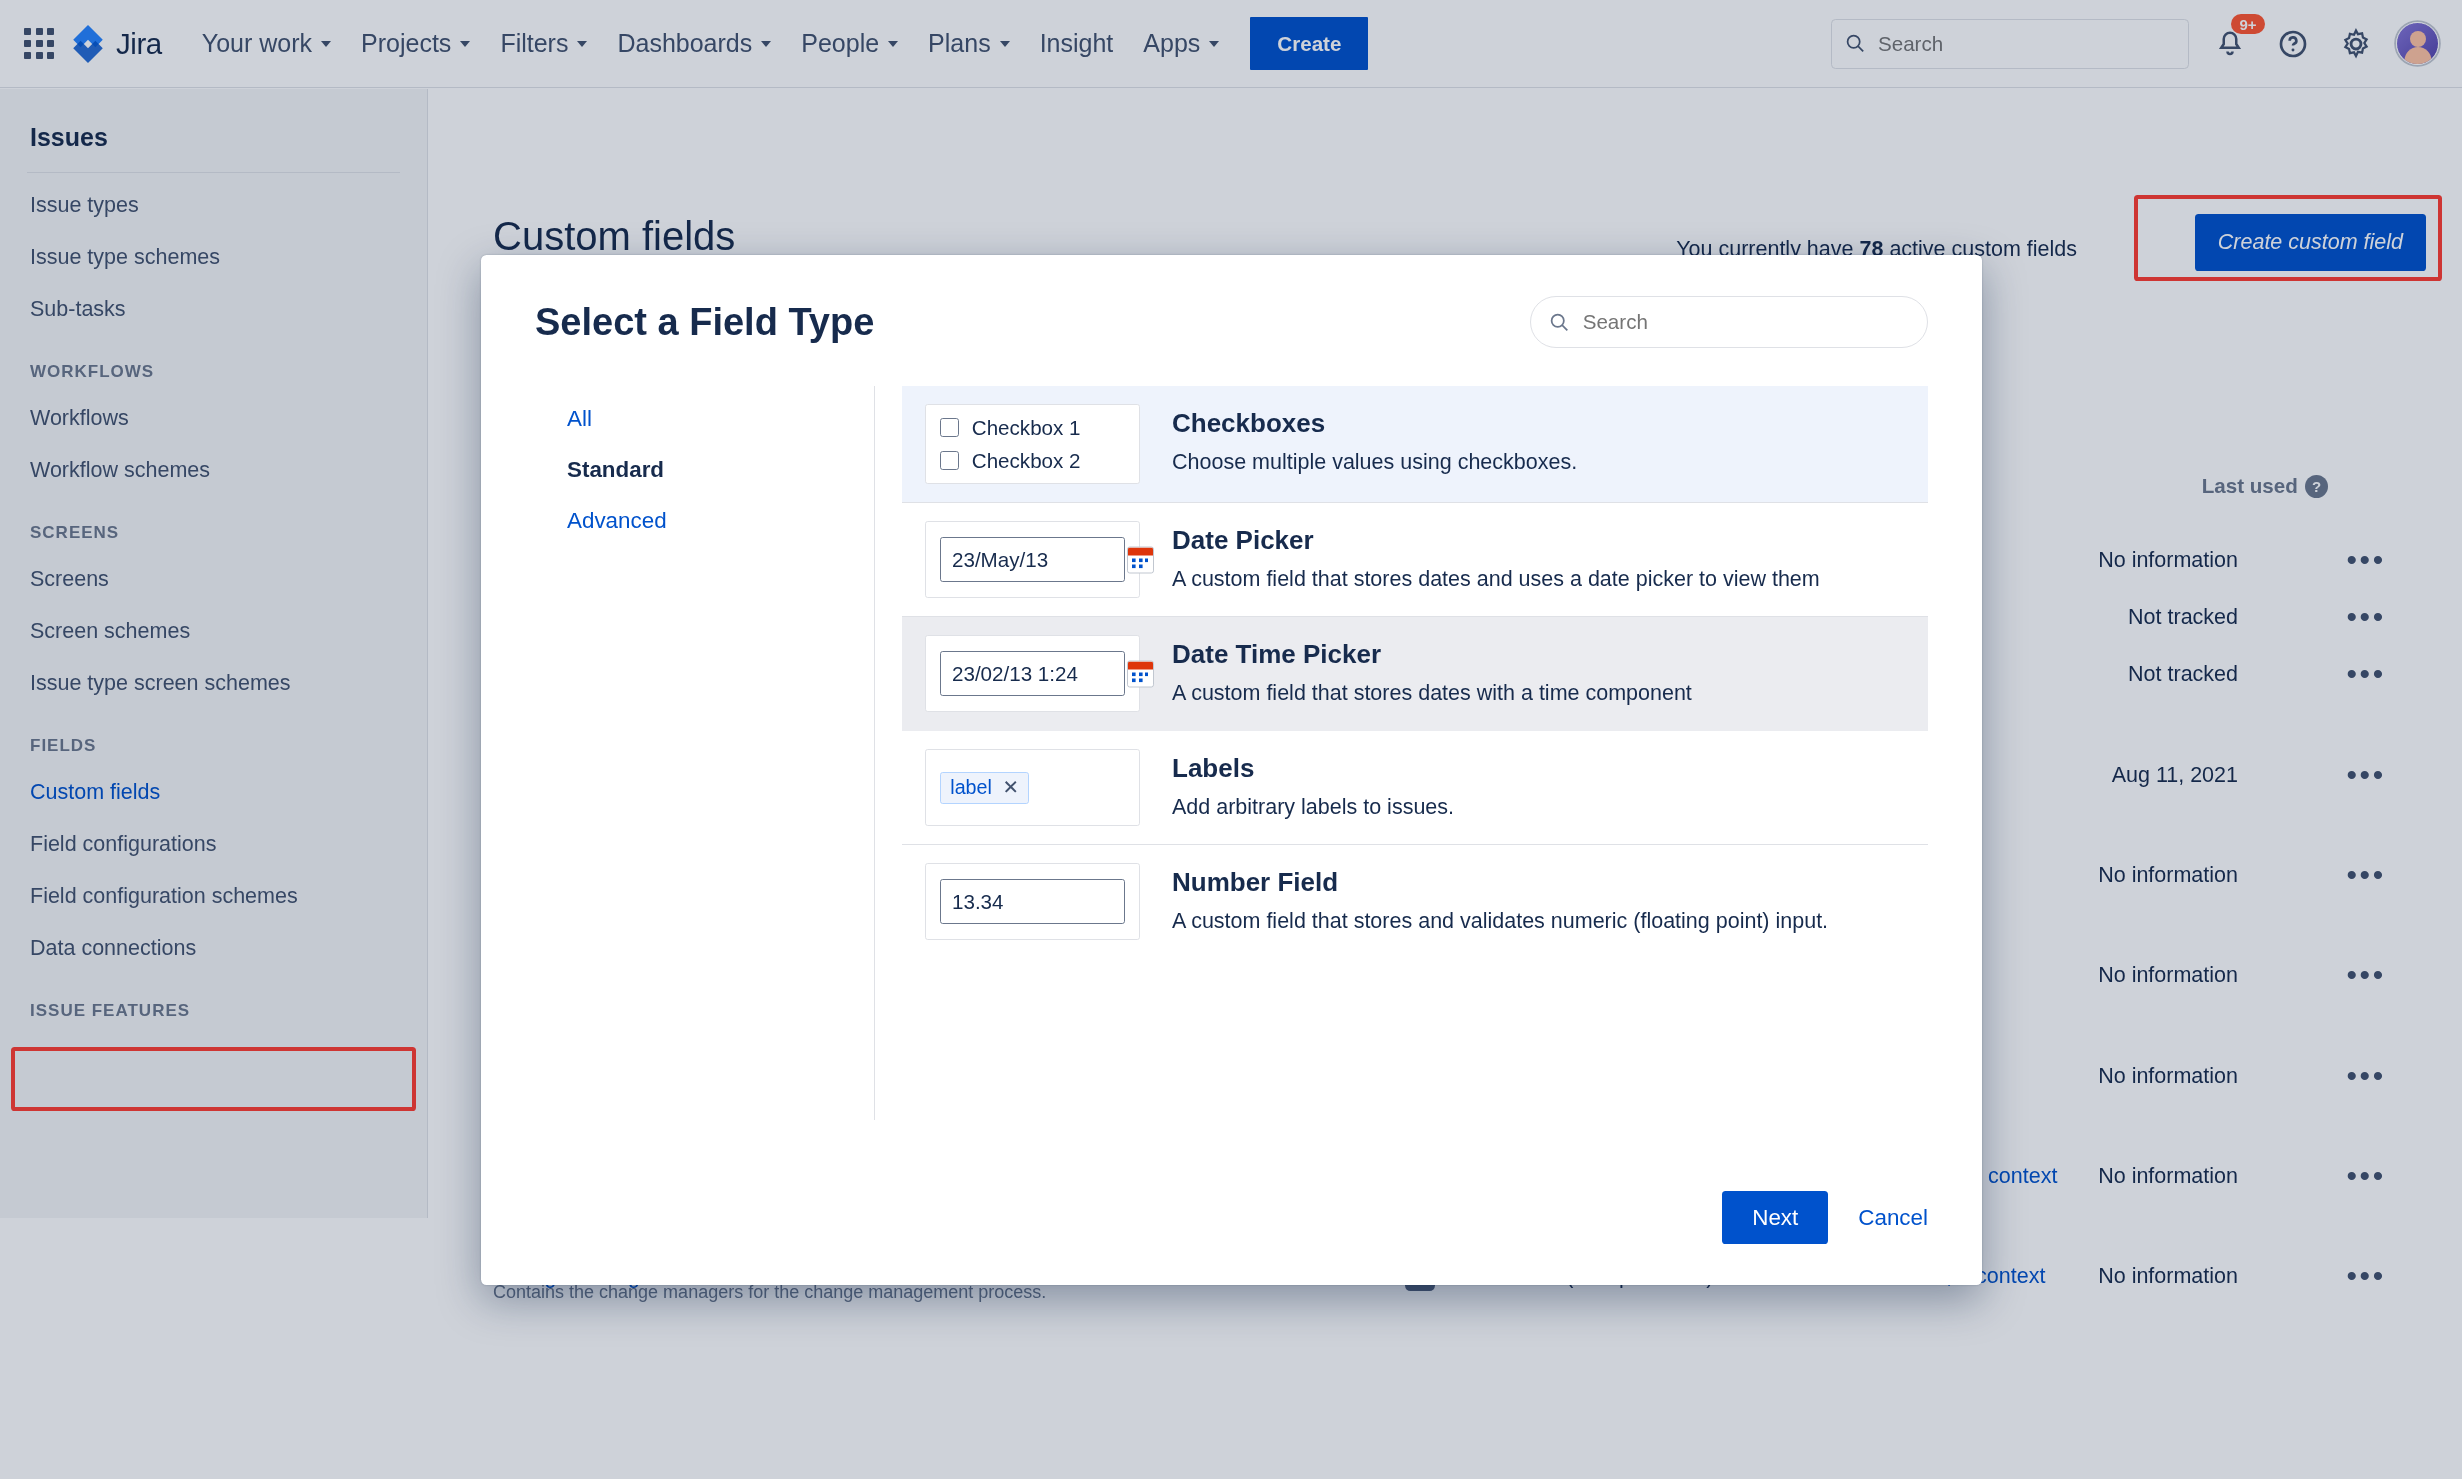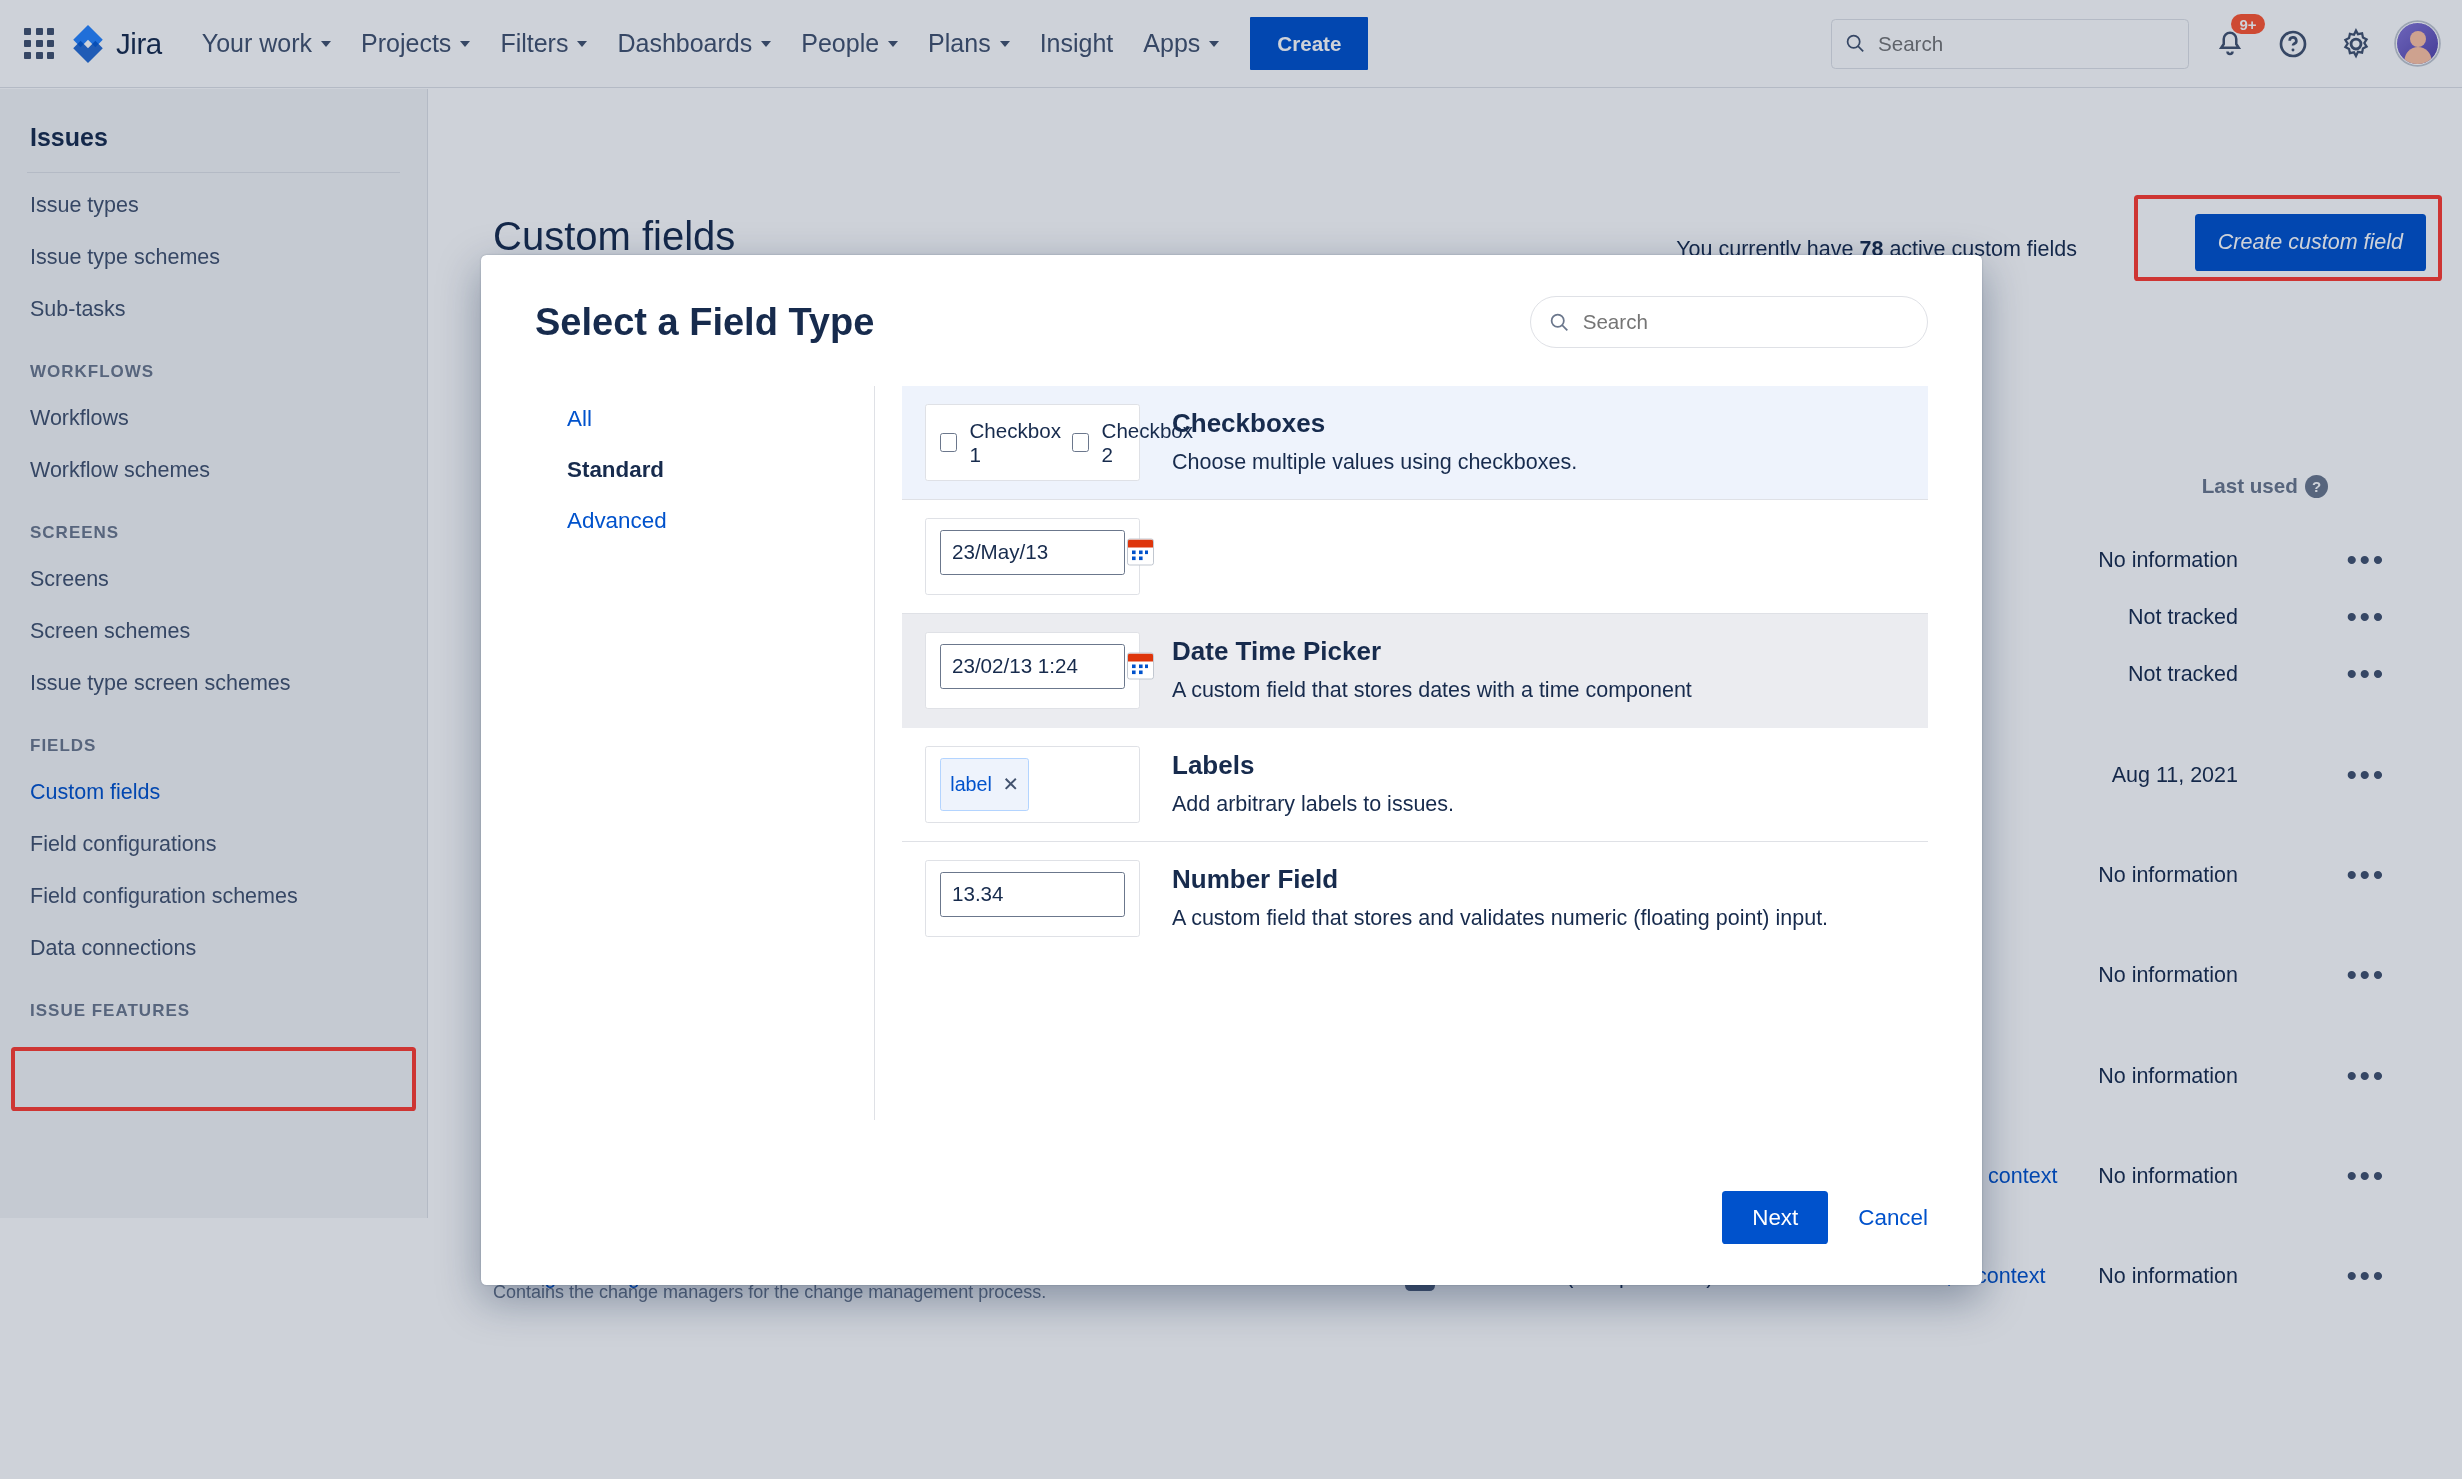--- a/index.html
+++ b/index.html
@@ -249,21 +249,21 @@
     display: flex; align-items: flex-start;
     padding: 18px 23px; gap: 32px;
     border-bottom: 0.9px solid #DFE1E6;
     cursor: pointer;
   }
   .type-row.selected { background: #EBECF0; border-bottom-color: transparent;}
   .type-row.first { background: #EEF3FC; border-bottom-color: #DFE1E6;}
   .preview {
     width: 215px; min-height: 77px; border: 1.8px solid #DFE1E6;
     border-radius: 2.7px; background:#fff;
-    display: flex; flex-direction: row; justify-content: flex-start;
+    display: flex; flex-direction: column; justify-content: center;
     padding: 10.7px 14.3px; gap: 9px; flex: none;
   }
   .chk-line { display: flex; align-items: center; gap: 12.5px; font-size: 20.6px; color:#172B4D;}
   .chk-box {
     width: 19px; height: 19px; border: 1.8px solid #6B778C; border-radius: 2.7px;
     background: #fff; display:inline-block;
   }
   .mini-input {
     border: 1.8px solid #6B778C; border-radius: 2.7px; height: 45px;
     display: flex; align-items: center; padding: 0 10.7px;
@@ -545,20 +545,24 @@
 
       <div class="type-row">
         <div class="preview-wrap">
           <div class="preview">
             <div class="mini-input">
               <span>23/May/13</span>
               <span class="cal-ico"></span>
             </div>
           </div>
         </div>
+        <div class="type-text">
+          <div class="type-name">Date Picker</div>
+          <div class="type-desc">A custom field that stores dates and uses a date picker to view them</div>
+        </div>
       </div>
 
       <div class="type-row selected">
         <div class="preview-wrap">
           <div class="preview">
             <div class="mini-input">
               <span>23/02/13 1:24</span>
               <span class="cal-ico"></span>
             </div>
           </div>

